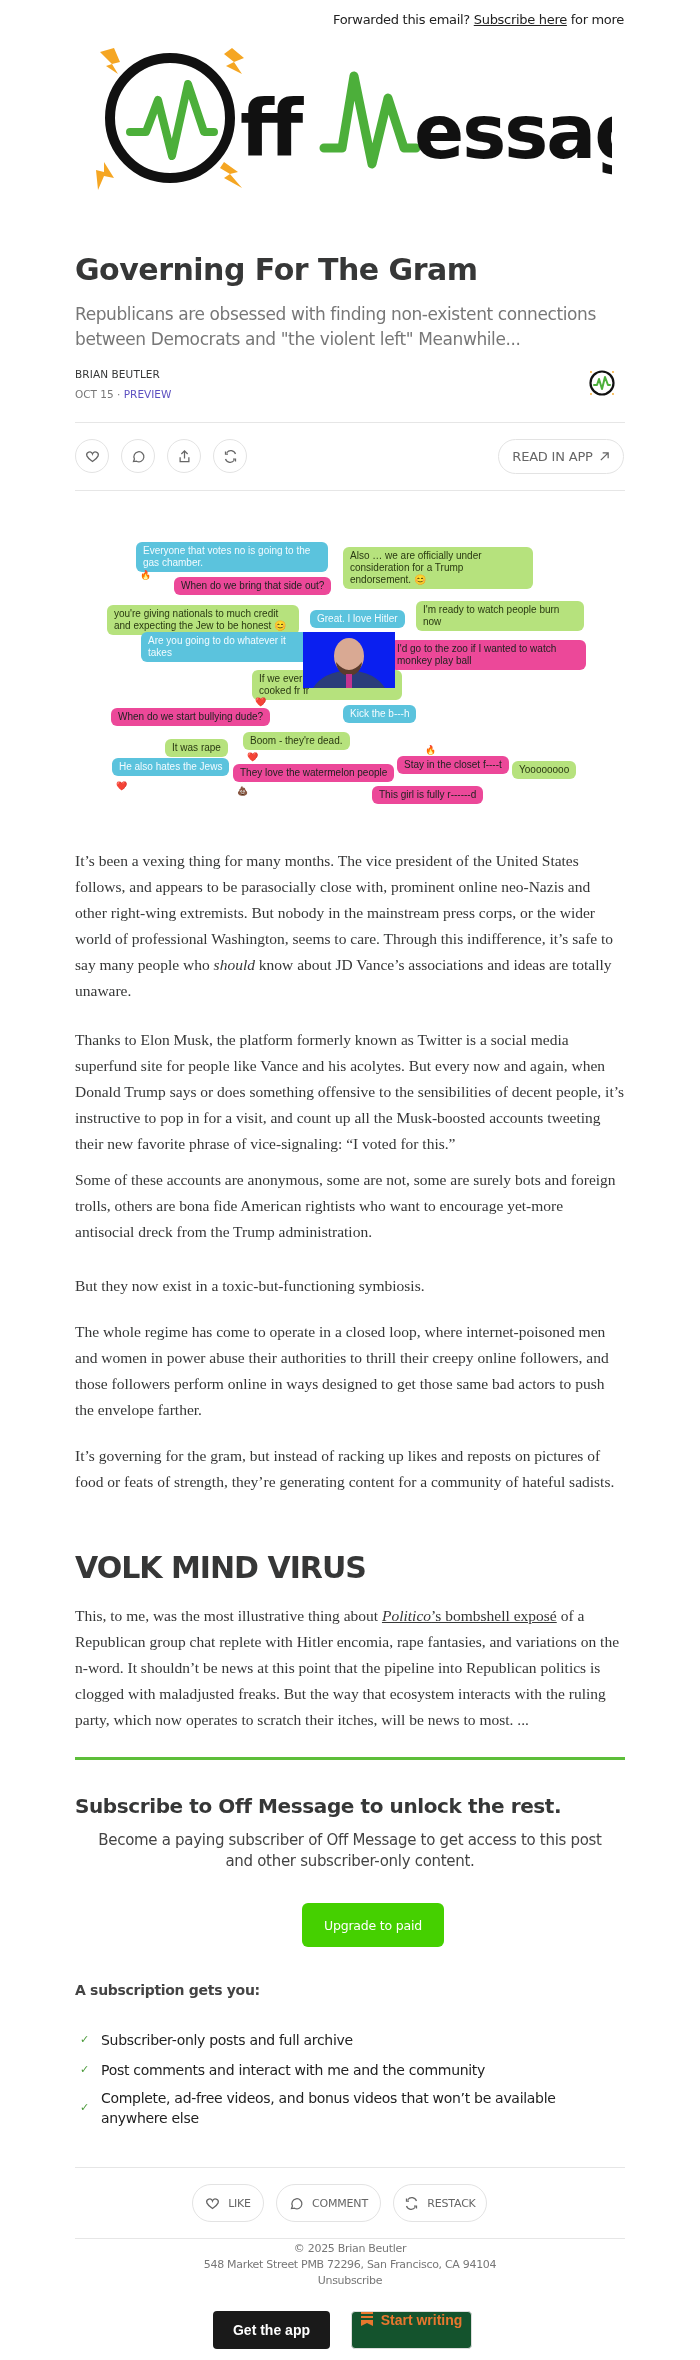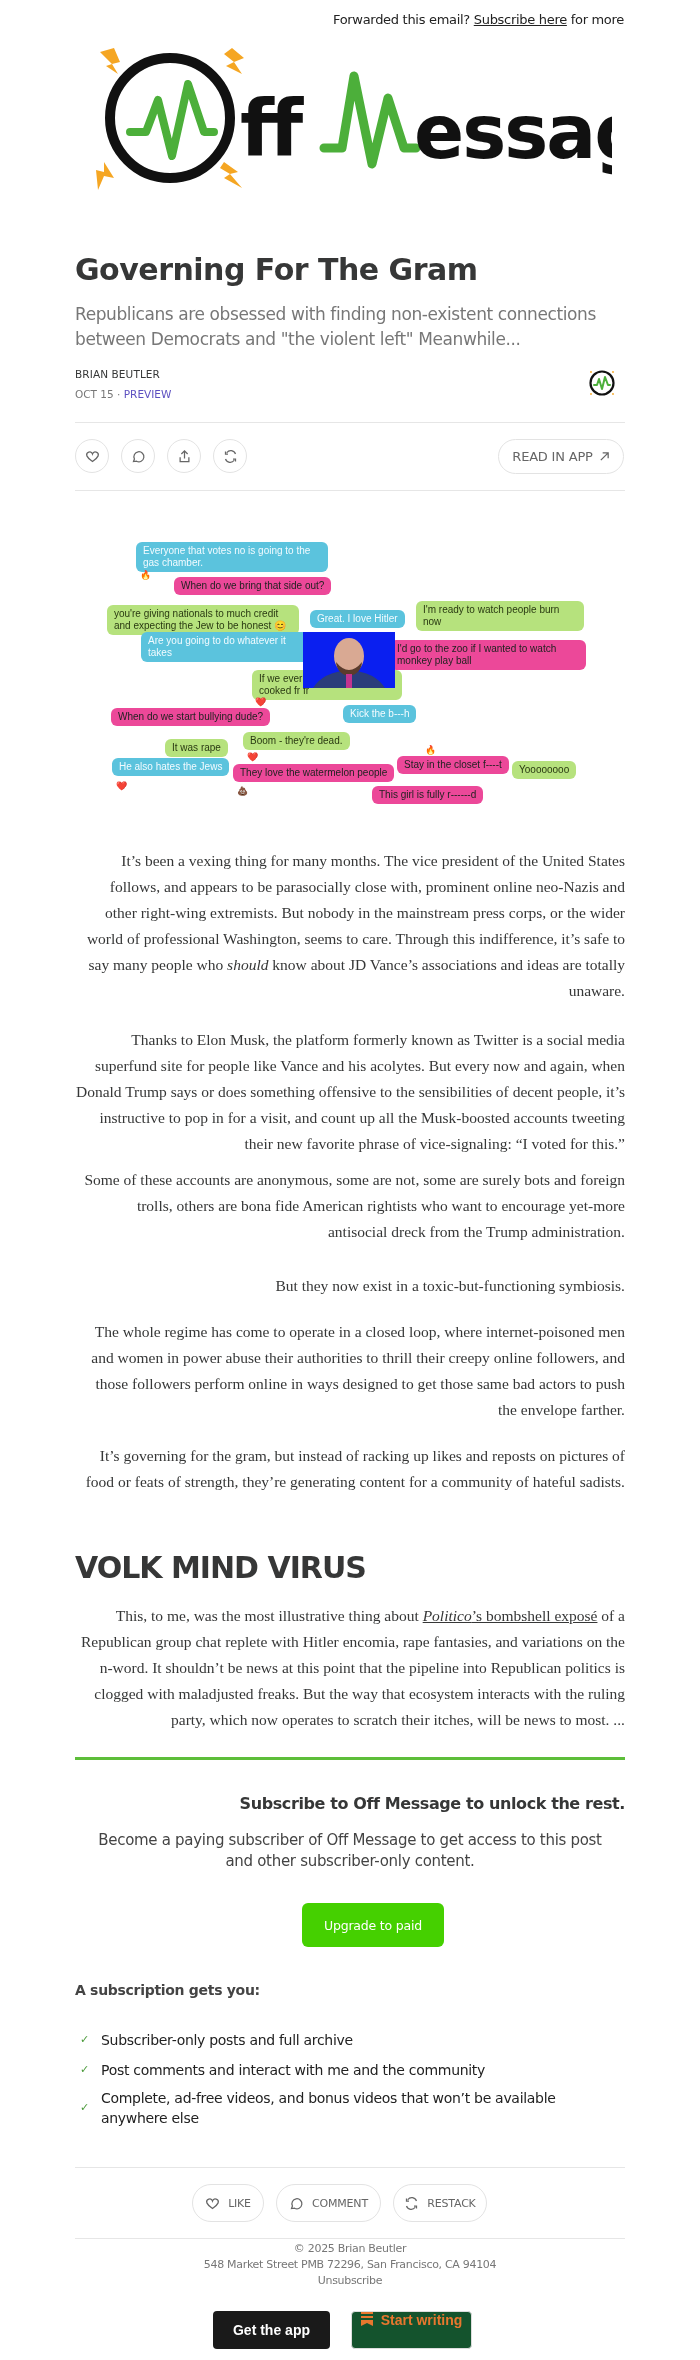--- a/index.html
+++ b/index.html
@@ -26,26 +26,26 @@
 
   
   .hero { position: absolute; left: 100px; top: 530px; width: 490px; height: 290px; background: #fff; font-family: "Liberation Sans", sans-serif; font-size: 10px; }
   .bubble { position: absolute; padding: 3px 7px; border-radius: 6px; line-height: 12px; color: #222; }
   .b-blue { background: #5bc3dd; color: #f2fbff; }
   .b-green { background: #b6e27d; color: #2a3a12; }
   .b-gray { background: #ec4899; color: #222; }
   .react { position: absolute; font-size: 9px; }
   .photo { position: absolute; left: 303px; top: 632px; width: 92px; height: 56px; background: #0b1ff0; overflow: hidden; }
 
-  .body-text { position: absolute; left: 75px; width: 550px; font-family: "Liberation Serif", serif; font-size: 15.5px; line-height: 26px; color: #363737; text-align: right; }
+  .body-text { position: absolute; left: 75px; width: 550px; font-family: "Liberation Serif", serif; font-size: 15.5px; line-height: 26px; color: #363737; }
   .body-text p { margin-bottom: 0; }
   .h2 { position: absolute; left: 75px; top: 1550px; font-family: "DejaVu Sans", sans-serif; font-weight: bold; font-size: 30px; color: #363737; letter-spacing: -1px; }
   .green-rule { position: absolute; left: 75px; top: 1757px; width: 550px; height: 3px; background: #5dbe3a; }
 
-  .sub-h { position: absolute; left: 75px; width: 550px; top: 1794px; text-align: right; font-family: "DejaVu Sans", sans-serif; font-weight: bold; font-size: 16px; color: #363737; letter-spacing: -0.4px; }
+  .sub-h { position: absolute; left: 75px; width: 550px; top: 1794px; text-align: left; font-family: "DejaVu Sans", sans-serif; font-weight: bold; font-size: 20px; color: #363737; letter-spacing: -0.4px; }
   .sub-p { position: absolute; left: 95px; width: 510px; top: 1830px; text-align: center; font-family: "DejaVu Sans", sans-serif; font-size: 15px; line-height: 21px; color: #444; letter-spacing: -0.3px; }
   .upgrade { position: absolute; left: 258px; top: 1903px; width: 142px; height: 44px; background: #45d000; border-radius: 6px; color: #fff; font-family: "DejaVu Sans", sans-serif; font-size: 12.5px; display: flex; align-items: center; justify-content: center; letter-spacing: -0.2px; margin-left: 44px; }
 
   .gets { position: absolute; left: 75px; top: 1982px; font-family: "DejaVu Sans", sans-serif; font-weight: bold; font-size: 14px; color: #444; letter-spacing: -0.3px; }
   .benefits { position: absolute; left: 75px; top: 2030px; width: 520px; list-style: none; font-family: "DejaVu Sans", sans-serif; font-size: 14px; color: #222; letter-spacing: -0.3px; }
   .benefits li { position: relative; padding-left: 26px; line-height: 20px; margin-bottom: 10px; }
   .benefits li .chk { position: absolute; left: 5px; top: 0; color: #4a9a3a; font-size: 11px; }
   .benefits li.two { margin-top: -2px; }
   .benefits li.two .chk { top: 10px; }
 
@@ -126,20 +126,21 @@
       <path d="M2 10L10 2M4 2h6v6"></path>
     </svg>
 </div>
 
 <div class="hr" style="top:490px"></div>
 
 <div class="hero">
   <div class="bubble b-blue" style="left:36px;top:12px;width:192px">Everyone that votes no is going to the gas chamber.</div>
   <span class="react" style="left:40px;top:40px">🔥</span>
   <div class="bubble b-gray" style="left:74px;top:47px">When do we bring that side out?</div>
+  <div class="bubble b-green" style="left:243px;top:17px;width:190px">Also … we are officially under consideration for a Trump endorsement. 😊</div>
   <div class="bubble b-green" style="left:7px;top:75px;width:192px">you're giving nationals to much credit and expecting the Jew to be honest 😊</div>
   <div class="bubble b-blue" style="left:210px;top:80px">Great. I love Hitler</div>
   <div class="bubble b-green" style="left:316px;top:71px;width:168px">I'm ready to watch people burn now</div>
   <div class="bubble b-blue" style="left:41px;top:102px;width:172px">Are you going to do whatever it takes</div>
   <div class="bubble b-gray" style="left:290px;top:110px;width:196px">I'd go to the zoo if I wanted to watch monkey play ball</div>
   <div class="bubble b-green" style="left:152px;top:140px;width:150px">If we ever ... that we would be cooked fr fr</div>
   <span class="react" style="left:155px;top:167px">❤️</span>
   <div class="bubble b-gray" style="left:11px;top:178px">When do we start bullying dude?</div>
   <div class="bubble b-blue" style="left:243px;top:175px">Kick the b---h</div>
   <span class="react" style="left:325px;top:215px">🔥</span>

